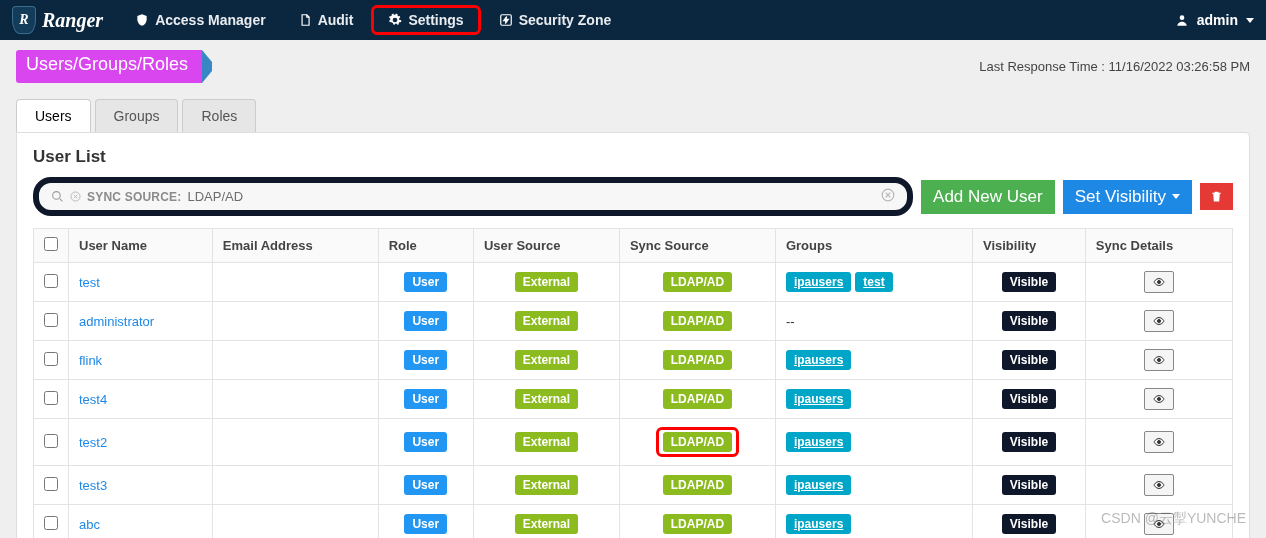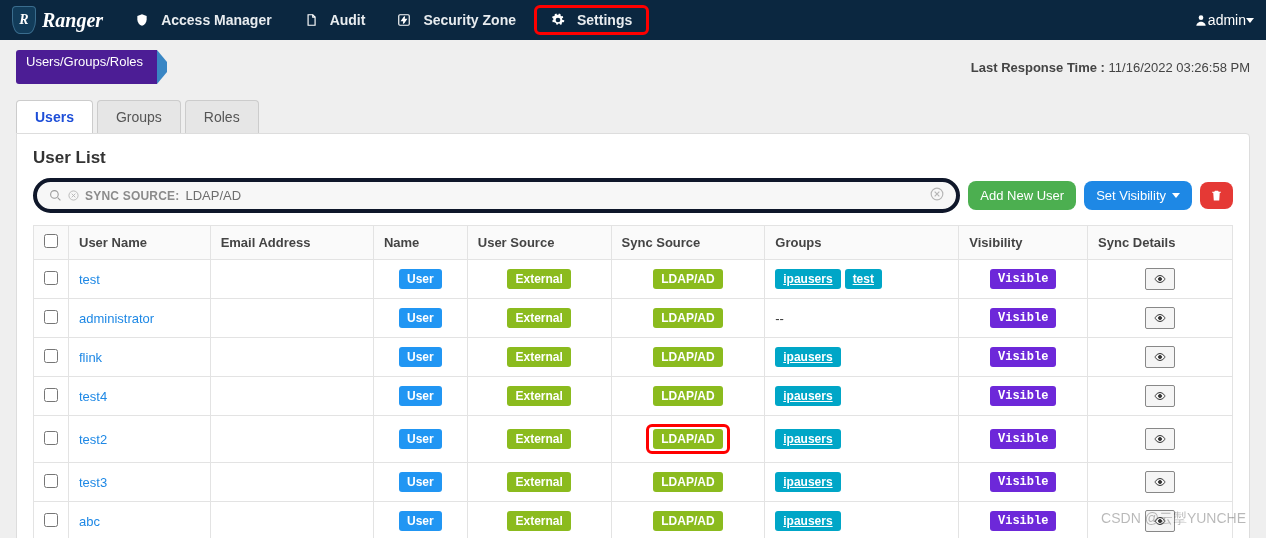--- a/index.html
+++ b/index.html
@@ -2,67 +2,67 @@
 <html><head>
 <meta charset="utf-8">
 <style>
   * { box-sizing: border-box; margin: 0; padding: 0; }
   body { font-family: -apple-system, BlinkMacSystemFont, "Segoe UI", Helvetica, Arial, sans-serif; font-size: 14px; background: #efefef; color: #333; width: 1266px; }
   
   .navbar { background: #0b2740; color: #fff; height: 40px; display: flex; align-items: center; padding: 0 12px; }
   .brand { display: flex; align-items: center; gap: 6px; font-family: Georgia, serif; font-size: 20px; font-style: italic; font-weight: bold; margin-right: 18px; }
   .brand-badge { width: 24px; height: 28px; background: #123c5a; border: 1px solid #3a6d8e; border-radius: 4px 4px 8px 8px / 4px 4px 14px 14px; display:flex; align-items:center; justify-content:center; font-family: Georgia, serif; font-style: italic; font-size: 14px; color:#fff; }
   .nav-items { display: flex; align-items: center; gap: 4px; flex: 1; }
-  .nav-item { display: flex; align-items: center; gap: 12px; padding: 6px 14px; font-weight: 600; font-size: 14px; color: #e8ecef; cursor: pointer; }
+  .nav-item { display: flex; align-items: center; gap: 6px; padding: 6px 14px; font-weight: 600; font-size: 14px; color: #e8ecef; cursor: pointer; }
   .nav-item.highlight { border: 3px solid #ff0000; border-radius: 6px; padding: 4px 14px; }
-  .nav-right { display:flex; align-items:center; gap:0; font-weight:400; }
+  .nav-right { display:flex; align-items:center; gap:8px; font-weight:700; }
   .nav-ico { width: 14px; height: 14px; display:inline-block; }
   
   .subbar { display:flex; align-items:center; justify-content: space-between; padding: 10px 16px 6px; }
   .crumb { display:inline-flex; align-items:center; }
   .crumb span {
-    background: #4c1d95; color: #fff; font-size: 13px; padding: 4px 14px 15px 10px;
+    background: #d946ef; color: #fff; font-size: 18px; padding: 4px 14px 8px 10px;
     position: relative; border-radius: 3px 0 0 3px;
   }
   .crumb span::after {
     content:""; position:absolute; right:-10px; top:0; bottom:0;
     border-left: 10px solid #3986c4; border-top: 12px solid transparent; border-bottom: 12px solid transparent;
   }
   .last-resp { font-size: 13px; color:#444; }
-  .last-resp b { font-weight:700; }
+  .last-resp b { font-weight:400; }
   
   .tabs-wrap { padding: 0 16px; }
   .tabs { display:flex; gap: 4px; margin-top: 10px; }
   .tab { padding: 8px 18px; background: #e6e6e6; border: 1px solid #ccc; border-bottom:none; border-radius: 4px 4px 0 0; font-size: 14px; color:#555; cursor:pointer; }
-  .tab.active { background:#fff; color:#1d4ed8;font-weight:bold; }
+  .tab.active { background:#fff; color:#000000; }
   .panel { background:#fff; border:1px solid #ddd; border-radius: 0 4px 4px 4px; padding: 14px 16px 8px; }
   .panel h3 { font-size: 17px; font-weight:700; margin-bottom: 10px; }
   .toolbar { display:flex; align-items:center; gap:8px; margin-bottom: 12px; }
   .search {
     flex:1; display:flex; align-items:center; gap:6px;
-    background:#f7f7f7; border:4px solid #0f172a; border-radius: 18px; padding: 5px 12px; color:#7a7a7a;
+    background:#f7f7f7; border:6px solid #0f172a; border-radius: 18px; padding: 5px 12px; color:#7a7a7a;
   }
   .search .tag-label { font-weight:700; font-size:12px; letter-spacing: .2px; color:#8b8b8b; }
   .search .tag-value { font-size:13px; color:#6d6d6d; }
   .search .clear { margin-left:auto; color:#b6b6b6; cursor:pointer; font-size:14px; }
-  .btn { border:none; border-radius:8px; padding:7px 12px; font-size:13px; color:#fff; cursor:pointer; display:inline-flex; align-items:center; gap:6px; }
+  .btn { border:none; border-radius:0; padding:7px 12px; font-size:17px; color:#fff; cursor:pointer; display:inline-flex; align-items:center; gap:6px; }
   .btn-green { background:#4caf50; }
   .btn-blue { background:#1e88e5;text-align:right; }
   .btn-red { background:#e53935; padding:7px 10px; }
   
   table { width:100%; border-collapse: collapse; }
   th, td { border:1px solid #e3e3e3; padding: 8px 10px; font-size: 13px; text-align:left; vertical-align: middle; }
   th { background:#fafafa; font-weight:700; color:#444; text-align:left; }
   th:first-child, td:first-child { width:34px; text-align:center; }
   td.center { text-align:center; }
   .link { color:#1e88e5; cursor:pointer; }
   .badge { display:inline-block; padding:3px 8px; border-radius:3px; color:#fff; font-size:12px; font-weight:700; }
   .b-blue { background:#2196f3; }
   .b-olive { background:#8bbb1e; }
-  .b-green { background:#6d28d9;font-family:Liberation Mono, monospace; }
+  .b-green { background:#0f172a; }
   .b-teal { background:#00a6c7; margin-right:4px;text-decoration:underline; }
   .sync-hl { display:inline-block; border:3px solid #ff0000; border-radius:6px; padding:2px 4px; }
   .eye-btn { display:inline-flex; align-items:center; justify-content:center; width:30px; height:22px; border:1px solid #888; background:#f5f5f5; border-radius:2px; cursor:pointer; }
   .chk { width:14px; height:14px; }
   .watermark { position: fixed; right: 20px; bottom: 10px; font-size: 14px; color: rgba(0,0,0,0.28); }
   .chev-down { width:0;height:0;border-left:4px solid transparent;border-right:4px solid transparent;border-top:5px solid #fff; display:inline-block; }
 </style>
 </head>
 <body>
 
@@ -78,32 +78,32 @@
         </svg>
       <span>Access Manager</span>
     </div>
     <div class="nav-item">
       <svg class="nav-ico" viewBox="0 0 24 24" fill="none" stroke="#fff" stroke-width="2">
           <path d="M7 3h8l4 4v14H7z"></path>
           <path d="M15 3v4h4"></path>
         </svg>
       <span>Audit</span>
     </div>
+    <div class="nav-item highlight">
+      <svg class="nav-ico" viewBox="0 0 24 24" fill="#fff">
+          <path d="M12 8a4 4 0 100 8 4 4 0 000-8zm9 4l2 1-1 3-2-.5a8 8 0 01-1.7 1.7l.5 2-3 1-1-2a8 8 0 01-2.4 0l-1 2-3-1 .5-2A8 8 0 015.2 15.5L3 16l-1-3 2-1a8 8 0 010-2.4L2 8l1-3 2 .5A8 8 0 016.7 3.8L6.2 2l3-1 1 2a8 8 0 012.4 0l1-2 3 1-.5 2a8 8 0 011.7 1.7L20 5l1 3-2 1a8 8 0 010 2.4z"></path>
+        </svg>
+      <span>Settings</span>
+    </div>
     <div class="nav-item">
       <svg class="nav-ico" viewBox="0 0 24 24" fill="none" stroke="#fff" stroke-width="2">
           <rect x="3" y="3" width="18" height="18" rx="2"></rect>
           <path d="M13 6l-5 7h4l-1 5 5-7h-4z" fill="#fff"></path>
         </svg>
       <span>Security Zone</span>
-    </div>
-    <div class="nav-item highlight">
-      <svg class="nav-ico" viewBox="0 0 24 24" fill="#fff">
-          <path d="M12 8a4 4 0 100 8 4 4 0 000-8zm9 4l2 1-1 3-2-.5a8 8 0 01-1.7 1.7l.5 2-3 1-1-2a8 8 0 01-2.4 0l-1 2-3-1 .5-2A8 8 0 015.2 15.5L3 16l-1-3 2-1a8 8 0 010-2.4L2 8l1-3 2 .5A8 8 0 016.7 3.8L6.2 2l3-1 1 2a8 8 0 012.4 0l1-2 3 1-.5 2a8 8 0 011.7 1.7L20 5l1 3-2 1a8 8 0 010 2.4z"></path>
-        </svg>
-      <span>Settings</span>
     </div>
   </div>
   <div class="nav-right">
     <svg class="nav-ico" viewBox="0 0 24 24" fill="#fff">
         <circle cx="12" cy="8" r="4"></circle>
         <path d="M4 22c0-4 4-7 8-7s8 3 8 7z"></path>
       </svg>
     <span>admin</span>
     <span class="chev-down"></span>
   </div>
@@ -159,21 +159,21 @@
           </svg>
       </button>
     </div>
 
     <table>
       <thead>
         <tr>
           <th><input type="checkbox" class="chk" style=""></th>
           <th>User Name</th>
           <th>Email Address</th>
-          <th>Name</th>
+          <th>Role</th>
           <th>User Source</th>
           <th>Sync Source</th>
           <th>Groups</th>
           <th>Visibility</th>
           <th>Sync Details</th>
         </tr>
       </thead>
       <tbody id="tbody">
           <tr>
             <td><input type="checkbox" class="chk" style=""></td>

